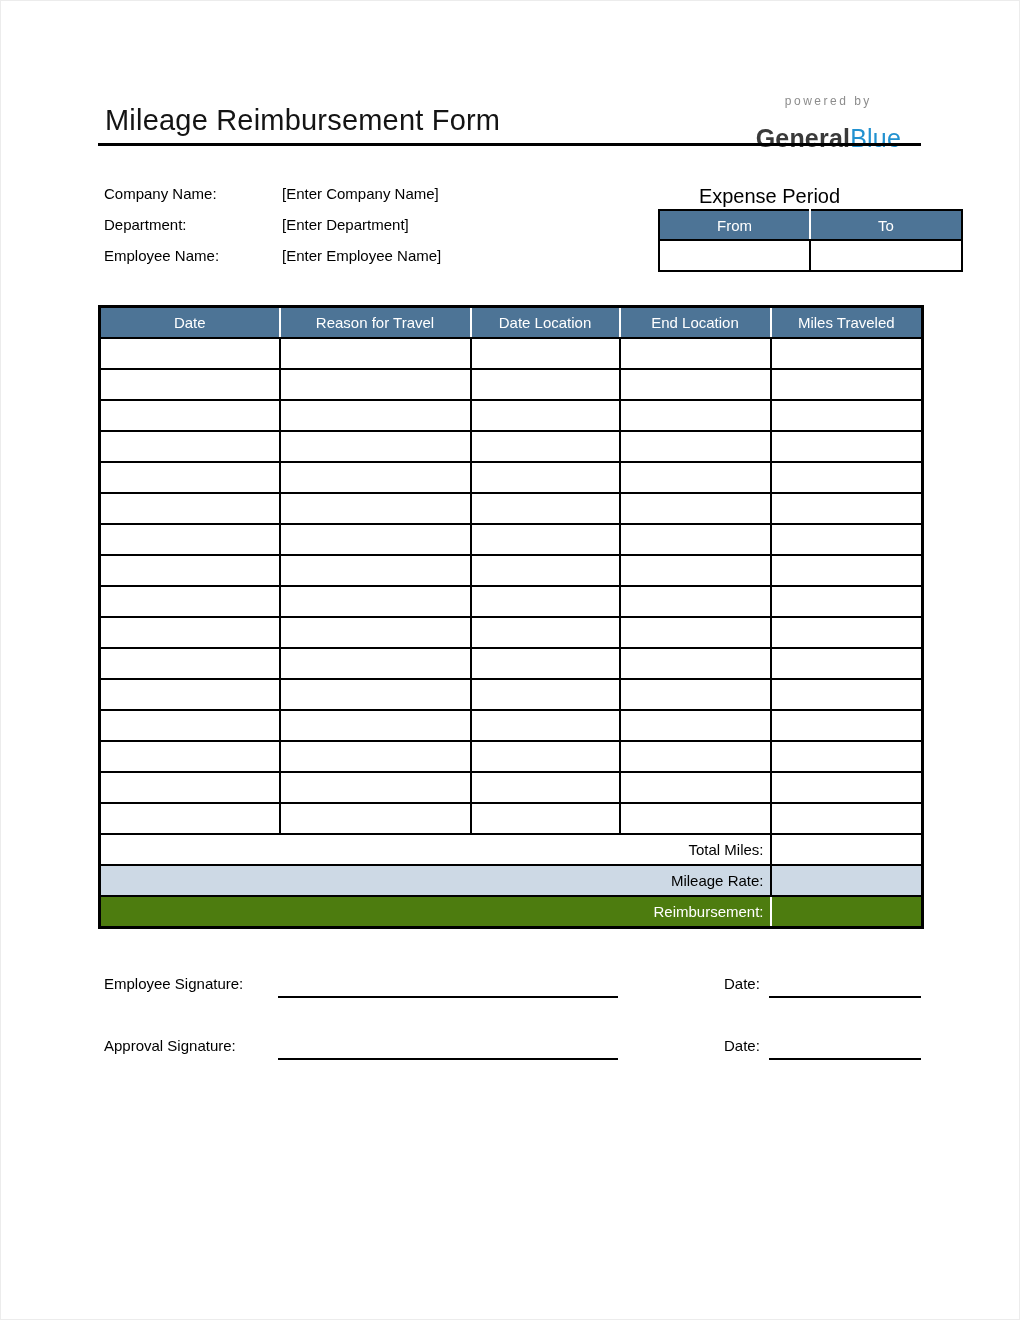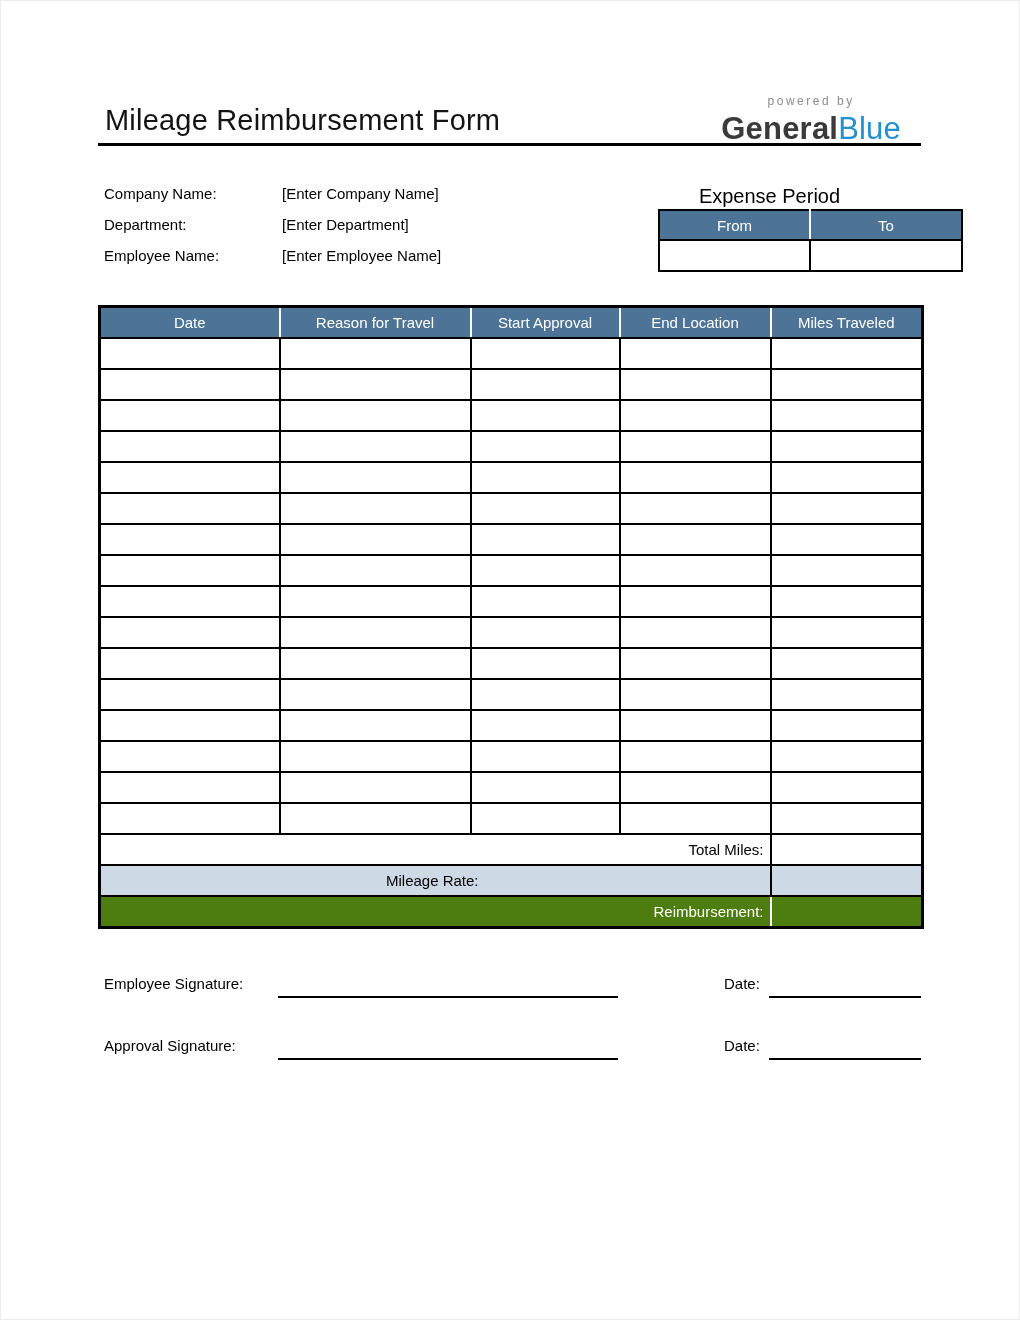--- a/index.html
+++ b/index.html
@@ -34,22 +34,22 @@
     text-align: center;
     line-height: 1;
   }
   .powered-by {
     font-size: 12px;
     color: #8c8c8c;
     letter-spacing: 2.5px;
     font-weight: 500;
   }
   .brand {
-    margin-top: 6px;
-    font-size: 31px;
+    margin-top: 19px;
+    font-size: 25px;
     font-weight: 600;
     color: #3a3a3a;
     letter-spacing: 0.2px;
   }
   .brand-accent { color: #2191d0; font-weight: 500; }
   .title-rule {
     position: absolute;
     left: 97px;
     top: 142px;
     width: 823px;
@@ -115,21 +115,21 @@
     border: 2px solid #000;
     height: 29px;
     background: #fff;
     padding: 0;
   }
   .mileage .sum-label {
     text-align: right;
     padding-right: 6px;
     font-size: 15px;
   }
-  .mileage tr.sum-light td { background: #cdd9e5; text-align: center; }
+  .mileage tr.sum-light td { background: #cdd9e5; }
   .mileage tr.sum-dark td { background: #4d7c0f; }
   .mileage tr.sum-dark .sum-label {
     color: #fff;
     border-right: 2px solid #fff;
   }
 
   
   .sig-row { position: absolute; left: 0; width: 1020px; height: 26px; font-size: 15px; }
   .sig-row.row-1 { top: 974px; }
   .sig-row.row-2 { top: 1036px; }
@@ -192,21 +192,21 @@
       <col style="width:180px">
         <col style="width:191px">
         <col style="width:149px">
         <col style="width:151px">
         <col style="width:152px">
     </colgroup>
     <thead>
       <tr>
         <th>Date</th>
         <th>Reason for Travel</th>
-        <th>Start Approval</th>
+        <th>Date Location</th>
         <th>End Location</th>
         <th>Miles Traveled</th>
       </tr>
     </thead>
     <tbody>
         <tr>
           <td></td>
           <td></td>
           <td></td>
           <td></td>

